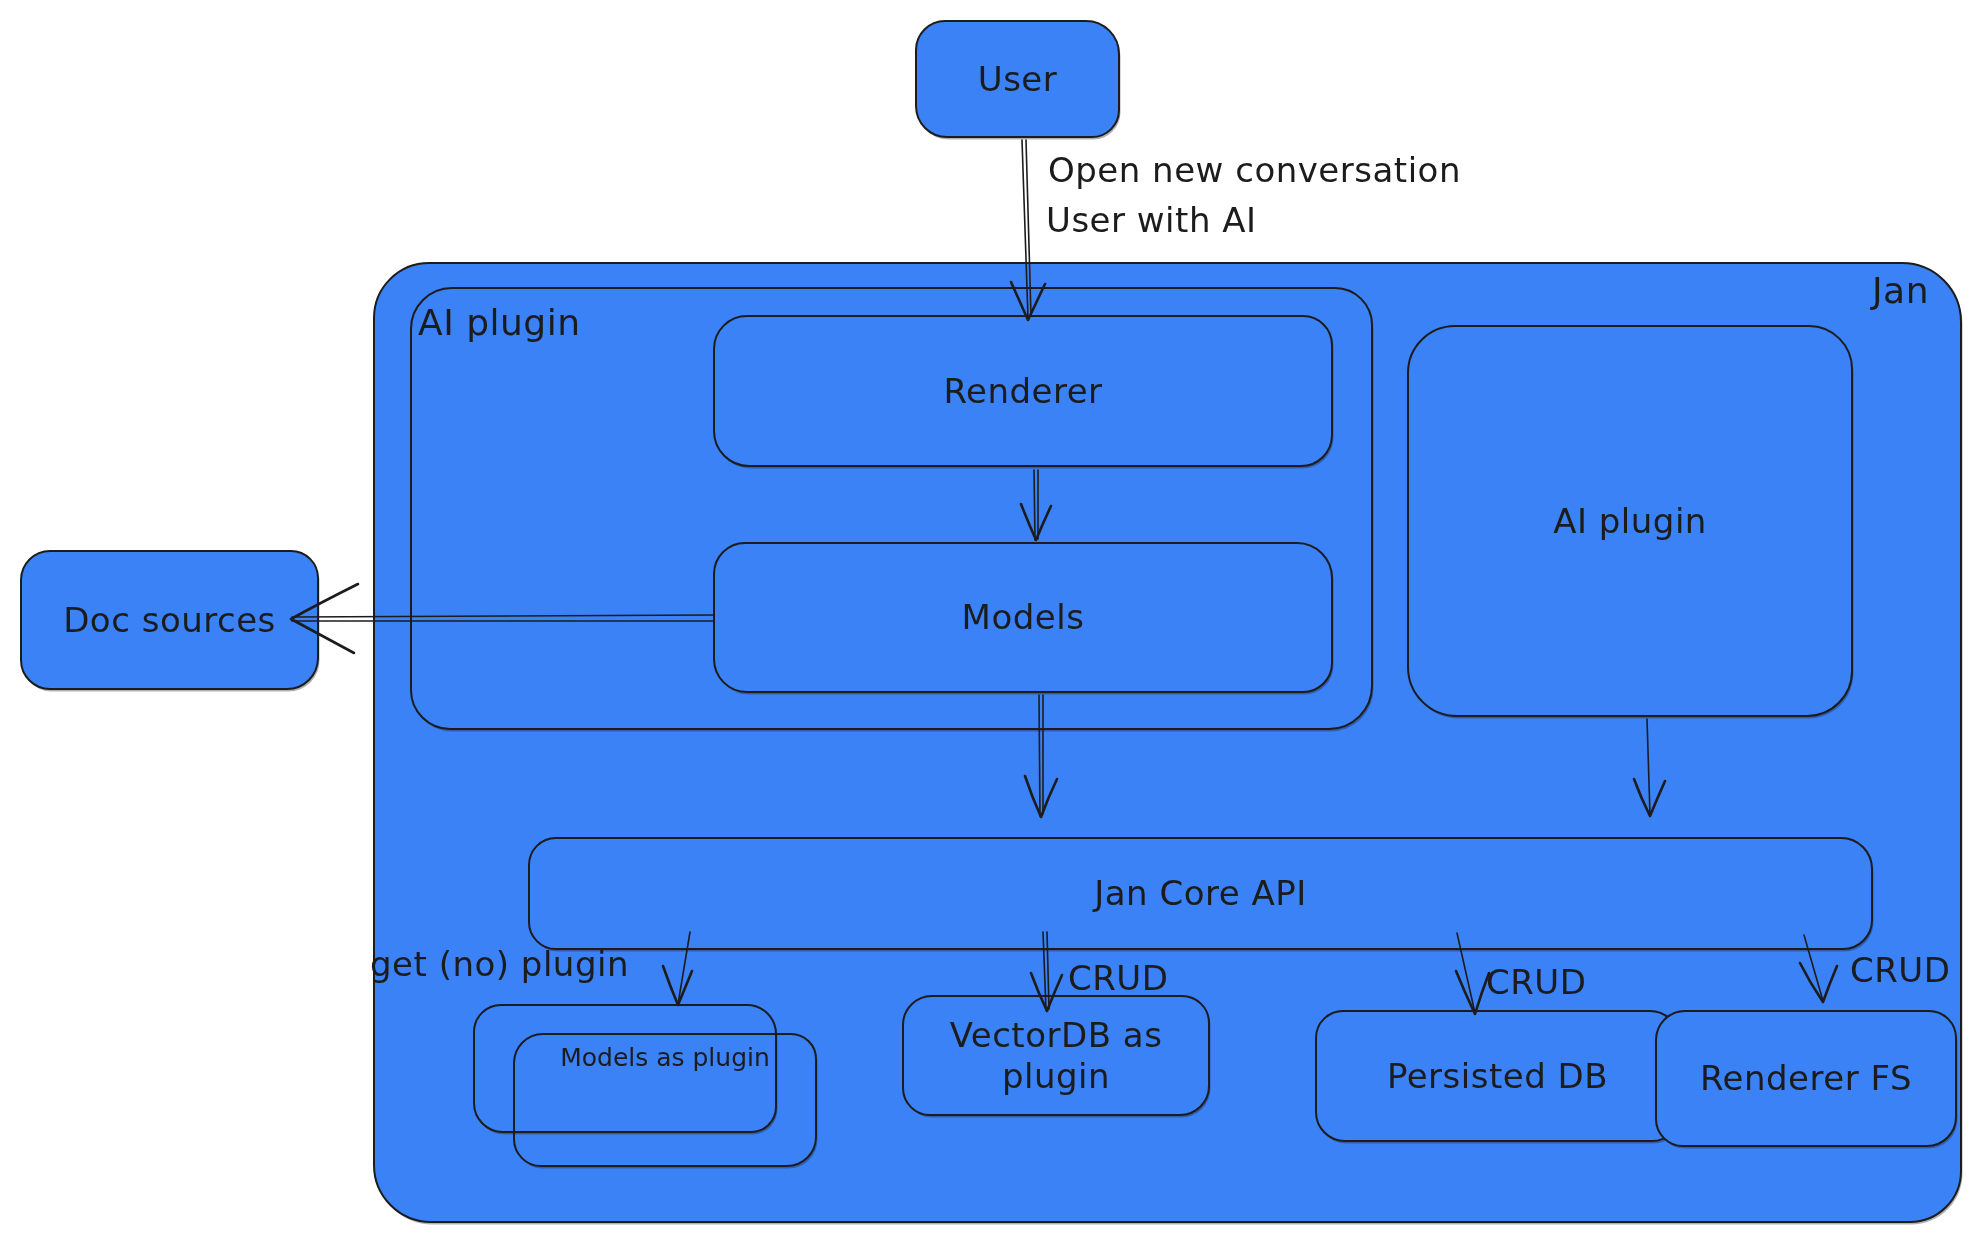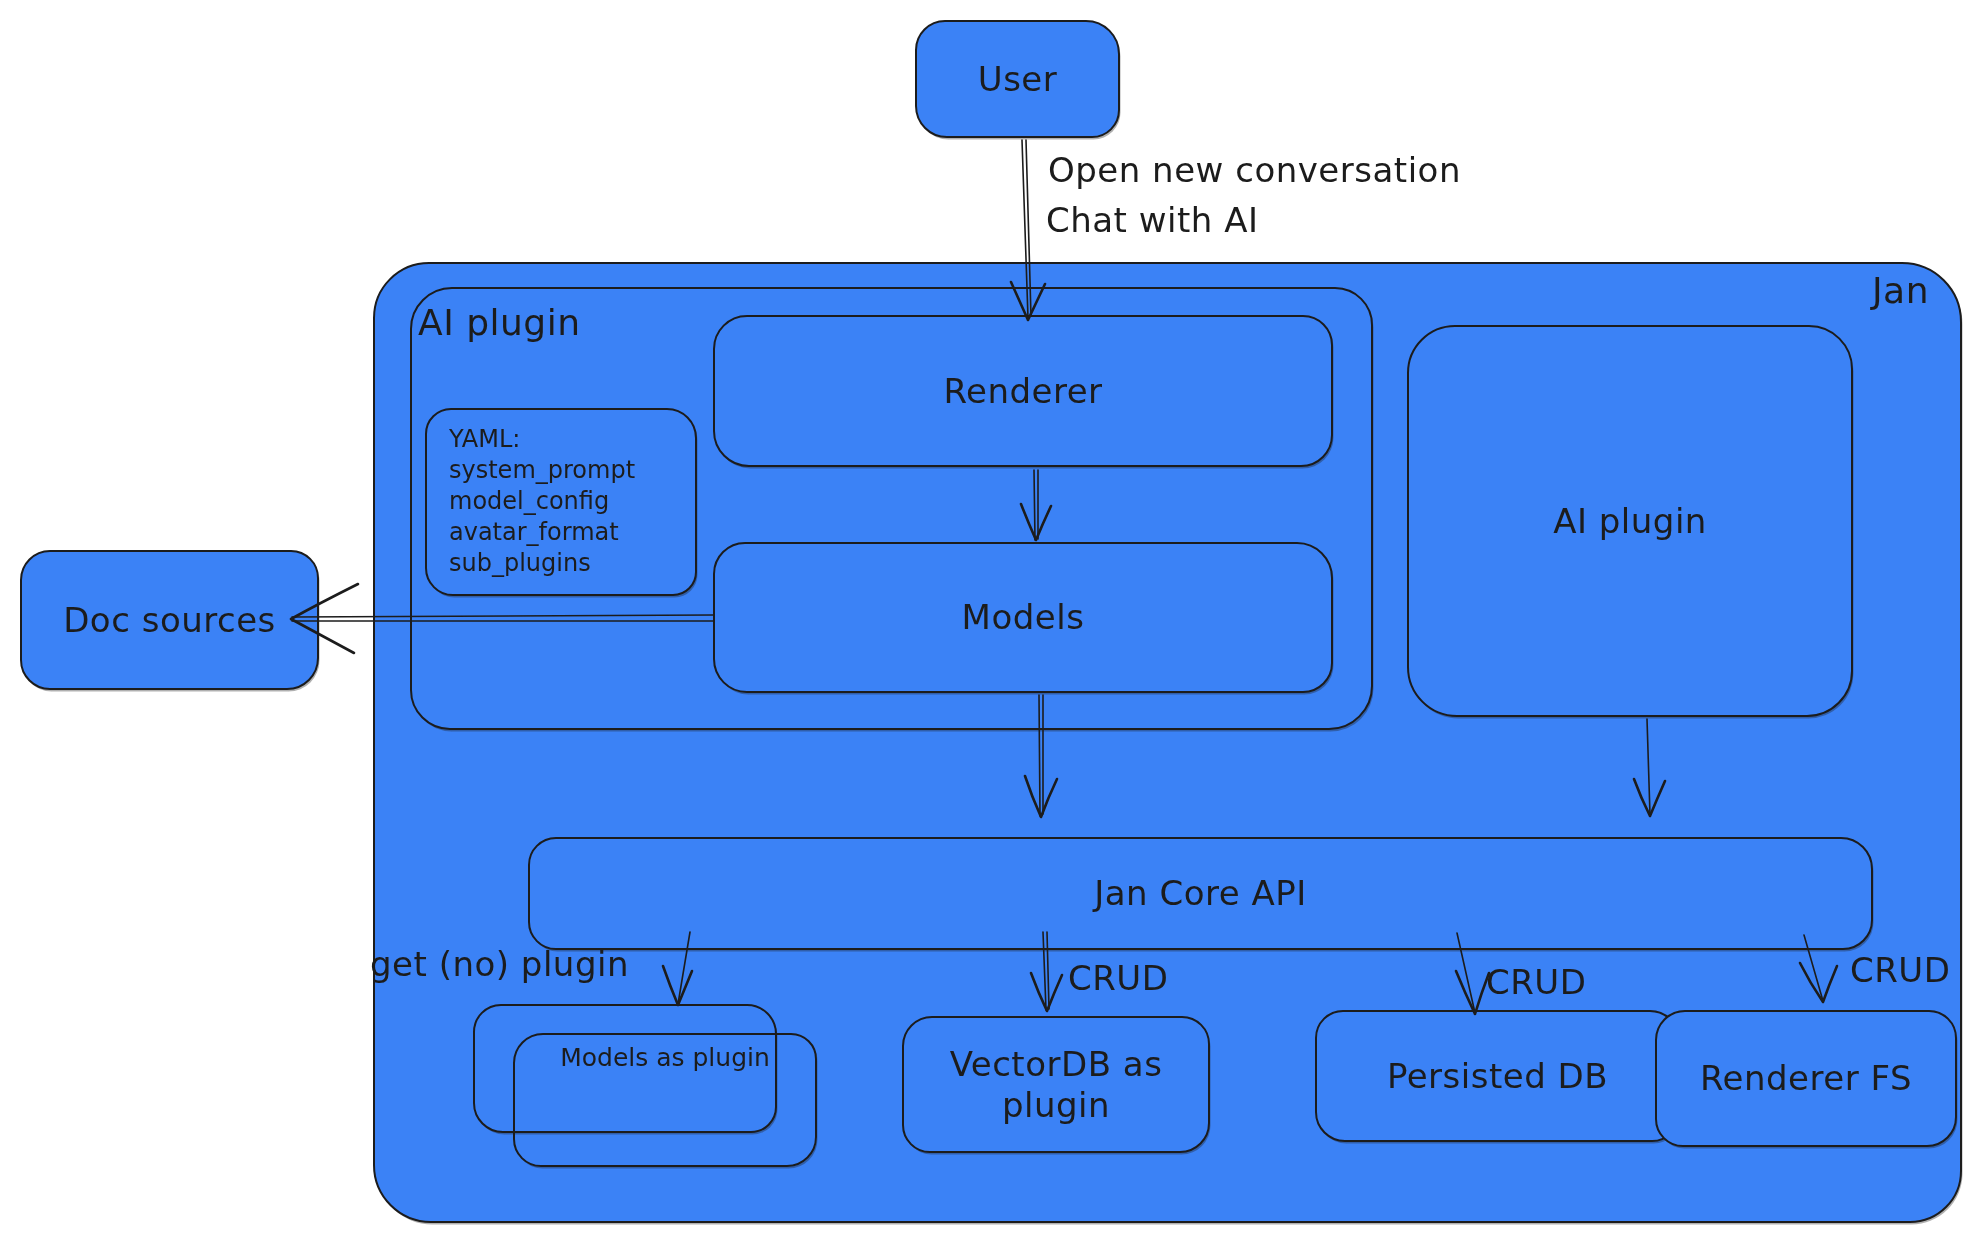--- a/index.html
+++ b/index.html
@@ -22,21 +22,21 @@
   #ai-plugin-right-box{left:1407px;top:325px;width:446px;height:392px;border-radius:48px 44px 46px 50px;}
 
   
   #user-box{left:915px;top:20px;width:205px;height:118px;border-radius:30px 34px 28px 32px;}
   #renderer-box{left:713px;top:315px;width:620px;height:152px;border-radius:34px 30px 32px 36px;}
   #backend-box{left:713px;top:542px;width:620px;height:151px;border-radius:32px 36px 30px 34px;}
   #doc-sources-box{left:20px;top:550px;width:299px;height:140px;border-radius:30px 28px 32px 30px;}
   #jan-core-api-box{left:528px;top:837px;width:1345px;height:113px;border-radius:28px 32px 30px 28px;}
   #models-outer-box{left:473px;top:1004px;width:304px;height:129px;border-radius:28px 30px 26px 30px;}
   #models-inner-box{left:513px;top:1033px;width:304px;height:134px;border-radius:30px 26px 30px 28px;background:transparent;}
-  #vectordb-box{left:902px;top:1016px;width:308px;height:137px;border-radius:30px 28px 30px 28px;}
+  #vectordb-box{left:902px;top:995px;width:308px;height:121px;border-radius:30px 28px 30px 28px;}
   #persisted-db-box{left:1315px;top:1010px;width:365px;height:132px;border-radius:28px 30px 28px 30px;}
   #persisted-fs-box{left:1655px;top:1010px;width:302px;height:137px;border-radius:30px 28px 30px 28px;}
 
   #models-label{position:absolute;left:513px;top:1040px;width:304px;font-size:25px;line-height:1.45;text-align:center;}
   #vectordb-label{width:250px;}
 
   
   #yaml-box{left:425px;top:408px;width:272px;height:188px;border-radius:26px 30px 24px 28px;
     align-items:flex-start;justify-content:flex-start;}
   .yaml-text{padding:14px 0 0 22px;text-align:left;font-size:24px;line-height:31px;}
@@ -73,29 +73,20 @@
     <span class="node-label">User</span>
   </div>
 
   <div class="box" id="renderer-box">
     <span class="node-label">Renderer</span>
   </div>
   <div class="box" id="backend-box">
     <span class="node-label">Models</span>
   </div>
 
-  <div class="box" id="yaml-box">
-    <div class="yaml-text">
-      <div>YAML:</div>
-      <div>system_prompt</div>
-      <div>model_config</div>
-      <div>avatar_format</div>
-      <div>sub_plugins</div>
-    </div>
-  </div>
 
   <div class="box" id="ai-plugin-right-box">
     <span class="node-label">AI plugin</span>
   </div>
 
   <div class="box" id="doc-sources-box">
     <span class="node-label">Doc sources</span>
   </div>
 
   <div class="box" id="jan-core-api-box">
@@ -110,21 +101,21 @@
     <span class="node-label" id="vectordb-label">VectorDB as plugin</span>
   </div>
   <div class="box" id="persisted-db-box">
     <span class="node-label">Persisted DB</span>
   </div>
   <div class="box" id="persisted-fs-box">
     <span class="node-label">Renderer FS</span>
   </div>
 
   <div class="edge-label" id="edge-label-open">Open new conversation</div>
-  <div class="edge-label" id="edge-label-chat">Chat with AI</div>
+  <div class="edge-label" id="edge-label-chat">User with AI</div>
   <div class="edge-label" id="edge-label-stream">get (no) plugin</div>
   <div class="edge-label" id="edge-label-crud-1">CRUD</div>
   <div class="edge-label" id="edge-label-crud-2">CRUD</div>
   <div class="edge-label" id="edge-label-crud-3">CRUD</div>
 
   <svg id="arrow-layer" viewBox="0 0 1981 1246">
     <g>
       <path class="shaft" d="M1022,140 L1028,318"></path>
       <path class="shaft" d="M1026,140 L1031,316"></path>
       <path class="head" d="M1011,282 Q1020,302 1028,320 M1045,284 Q1036,303 1028,320"></path>

